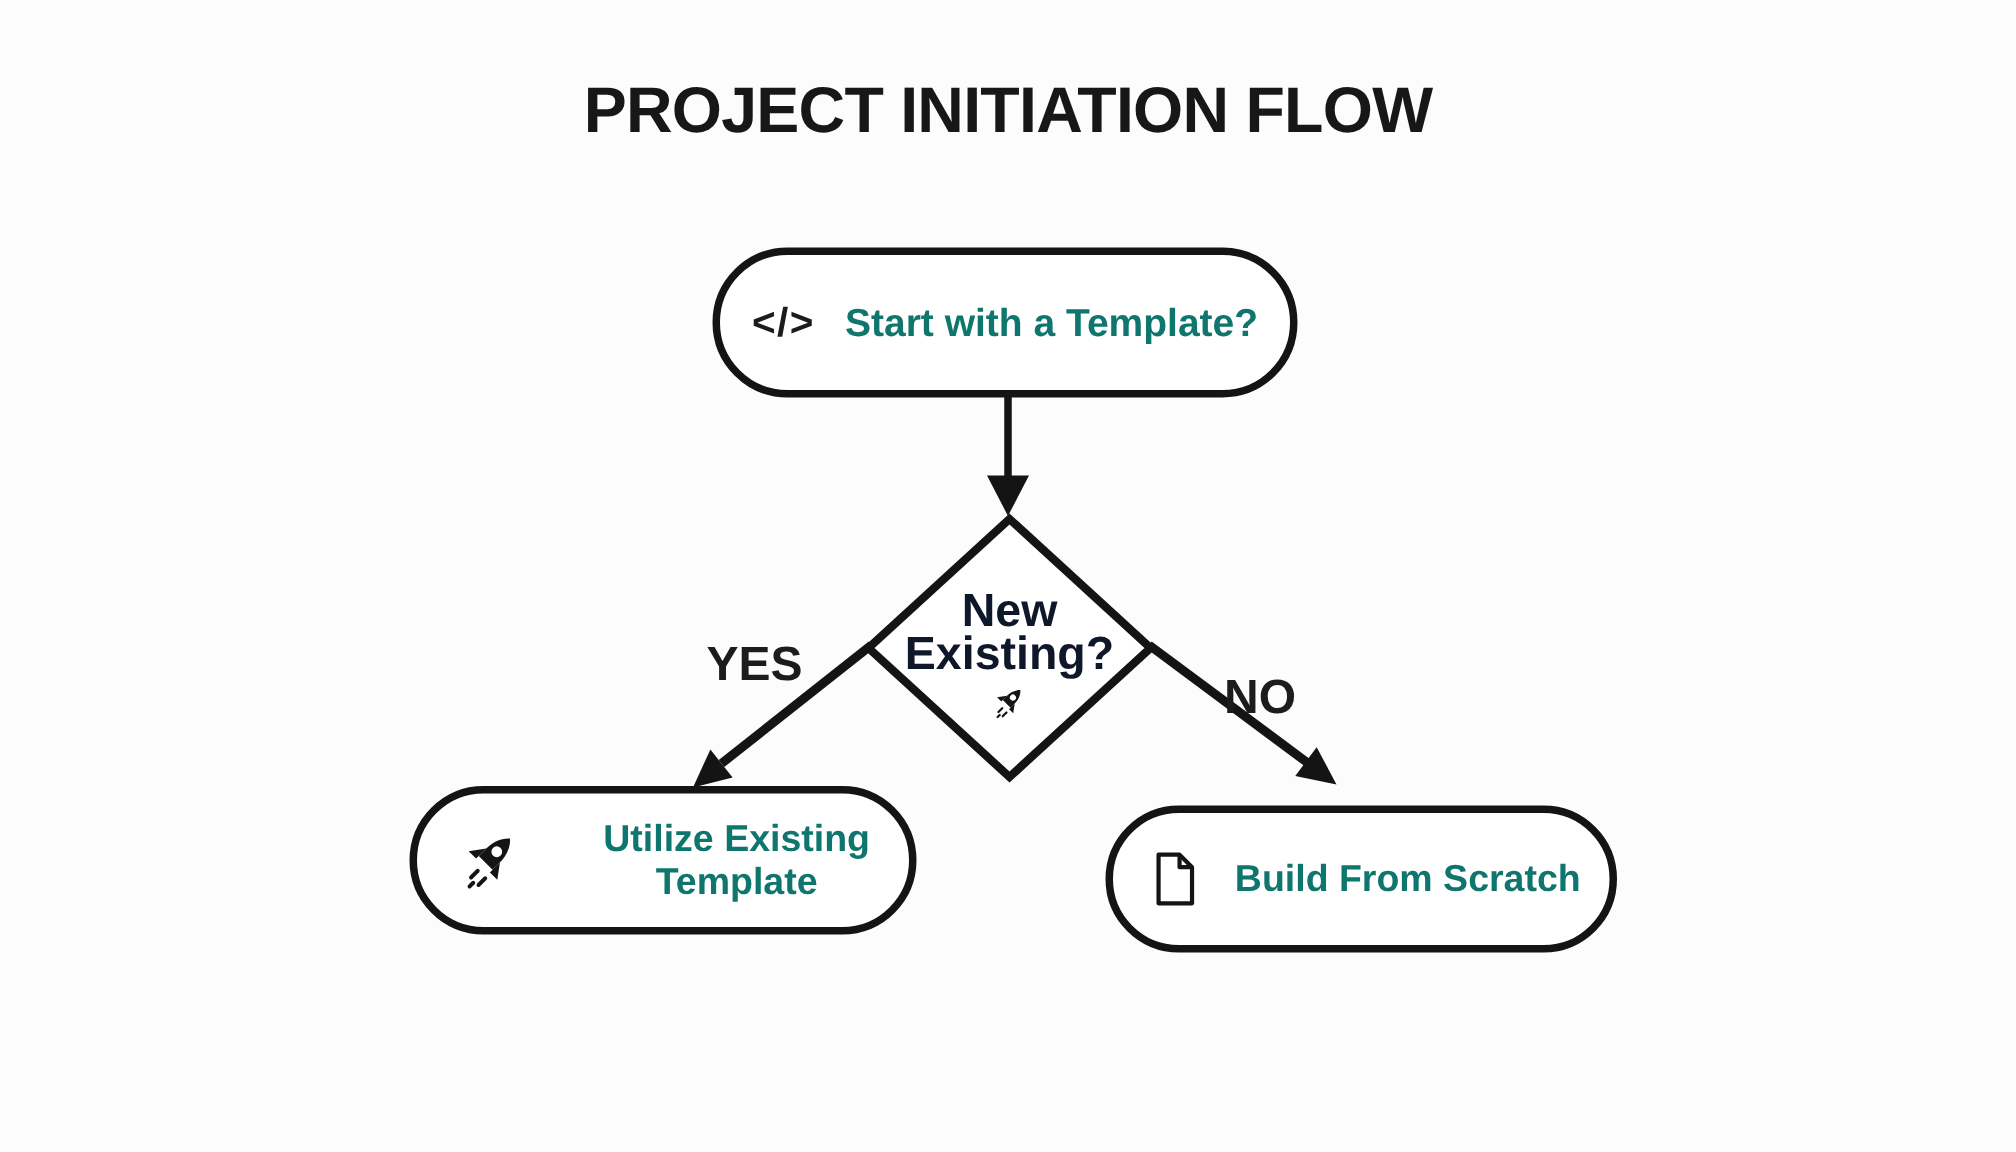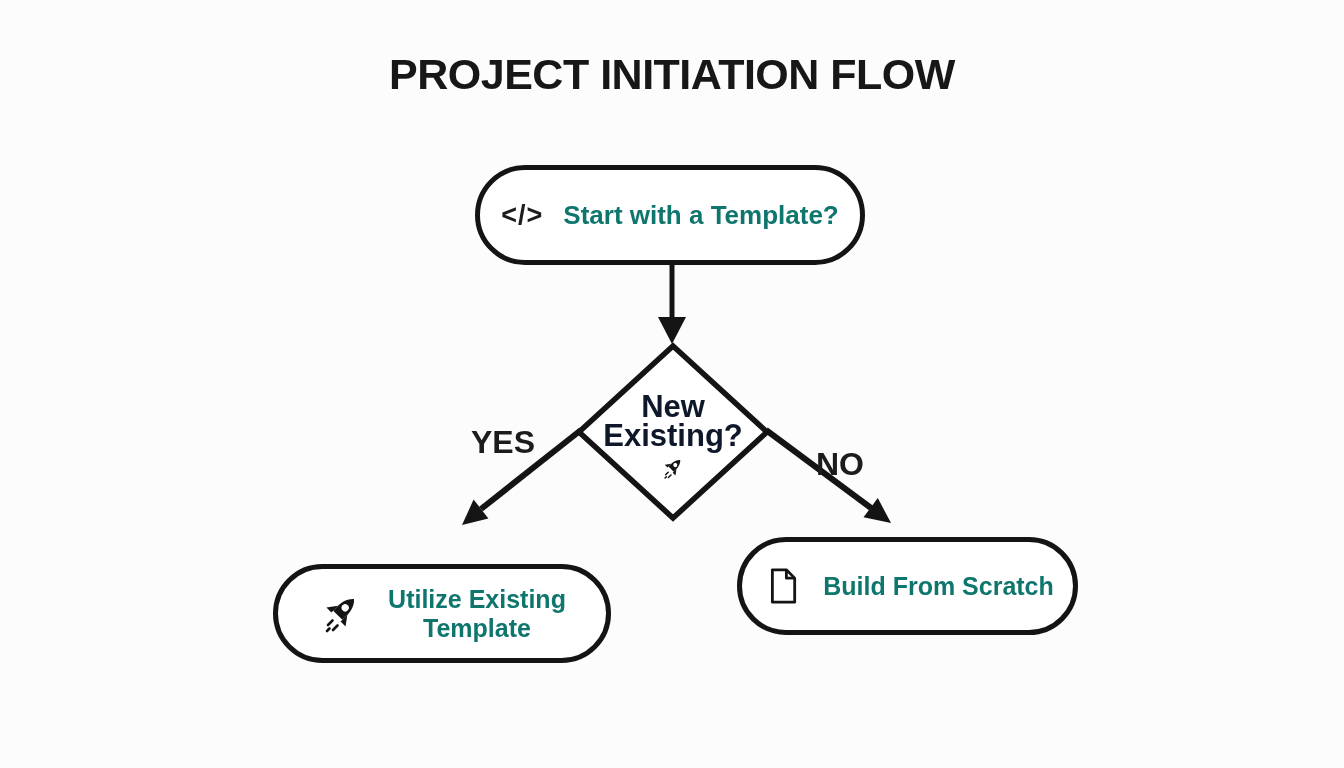--- a/index.html
+++ b/index.html
@@ -41,21 +41,21 @@
   }
   .pill .node-label {
     font-size: 25px;
     font-weight: 700;
     line-height: 1.16;
     text-align: center;
     color: #0f766e;
   }
   .pill-start { left: 475px; top: 165px; width: 390px; height: 100px; }
   .pill-start .node-label { font-size: 26px; white-space: nowrap; }
-  .pill-utilize { left: 273px; top: 564px; width: 338px; height: 99px; gap: 22px; }
+  .pill-utilize { left: 273px; top: 524px; width: 338px; height: 99px; gap: 22px; justify-content: space-between; }
   .pill-build { left: 737px; top: 537px; width: 341px; height: 98px; }
   .pill-build .node-label { white-space: nowrap; }
 
   .code-glyph {
     font-size: 27px;
     font-weight: 800;
     letter-spacing: 1px;
     color: #1c1c1c;
     white-space: nowrap;
   }

